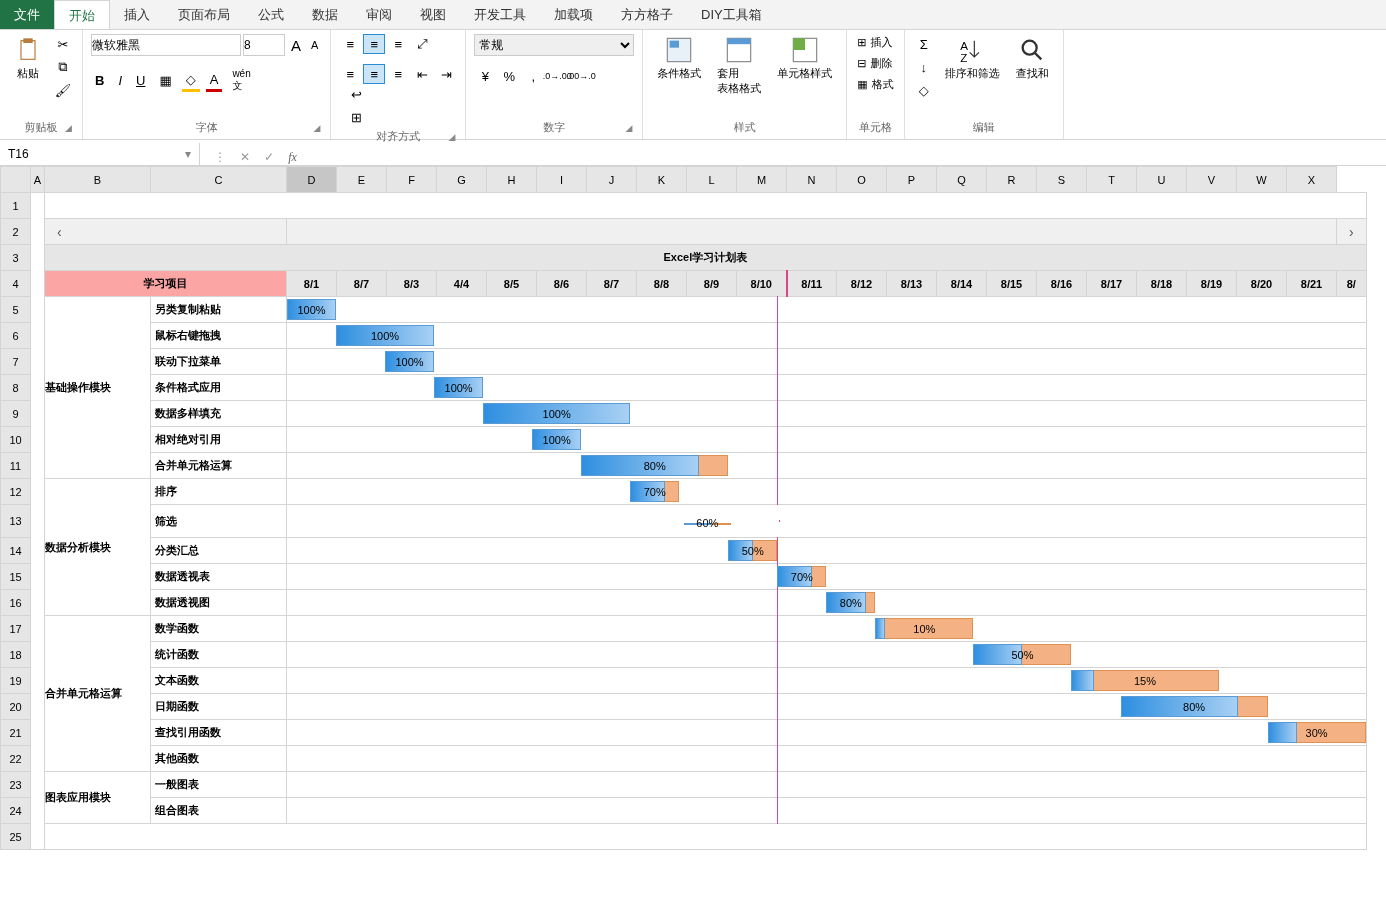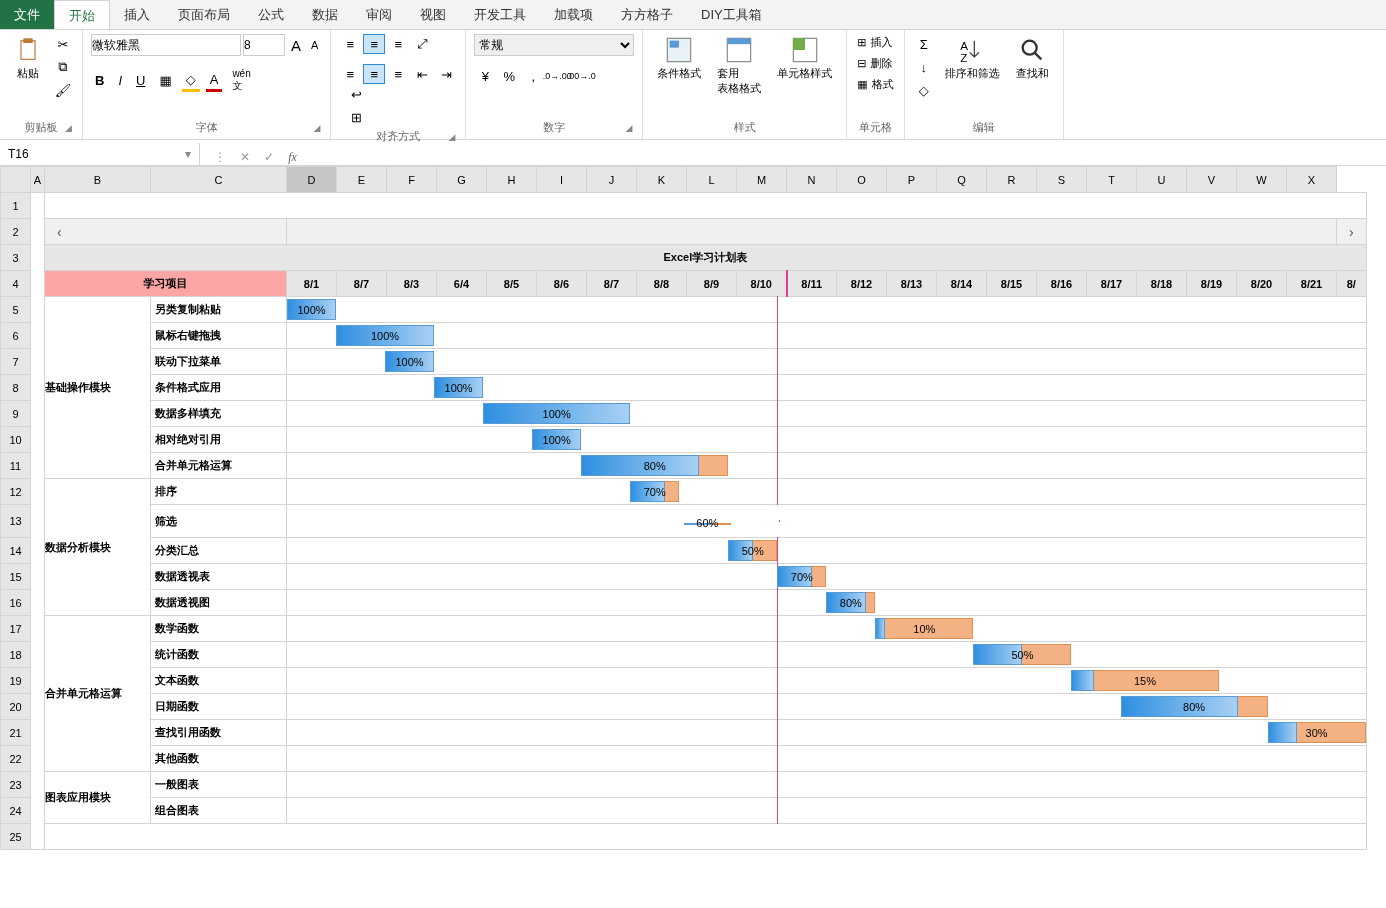--- a/index.html
+++ b/index.html
@@ -297,21 +297,21 @@
         <tr>
           <th class="row-hdr">3</th>
           <td class="title-cell" colspan="24">Excel学习计划表</td>
         </tr>
         <tr>
           <th class="row-hdr">4</th>
           <td class="hdr-cell" colspan="2">学习项目</td>
           <td class="date-hdr">8/1</td>
           <td class="date-hdr">8/7</td>
           <td class="date-hdr">8/3</td>
-          <td class="date-hdr">6/4</td>
+          <td class="date-hdr">4/4</td>
           <td class="date-hdr">8/5</td>
           <td class="date-hdr">8/6</td>
           <td class="date-hdr">8/7</td>
           <td class="date-hdr">8/8</td>
           <td class="date-hdr">8/9</td>
           <td class="date-hdr today-line">8/10</td>
           <td class="date-hdr">8/11</td>
           <td class="date-hdr">8/12</td>
           <td class="date-hdr">8/13</td>
           <td class="date-hdr">8/14</td>

